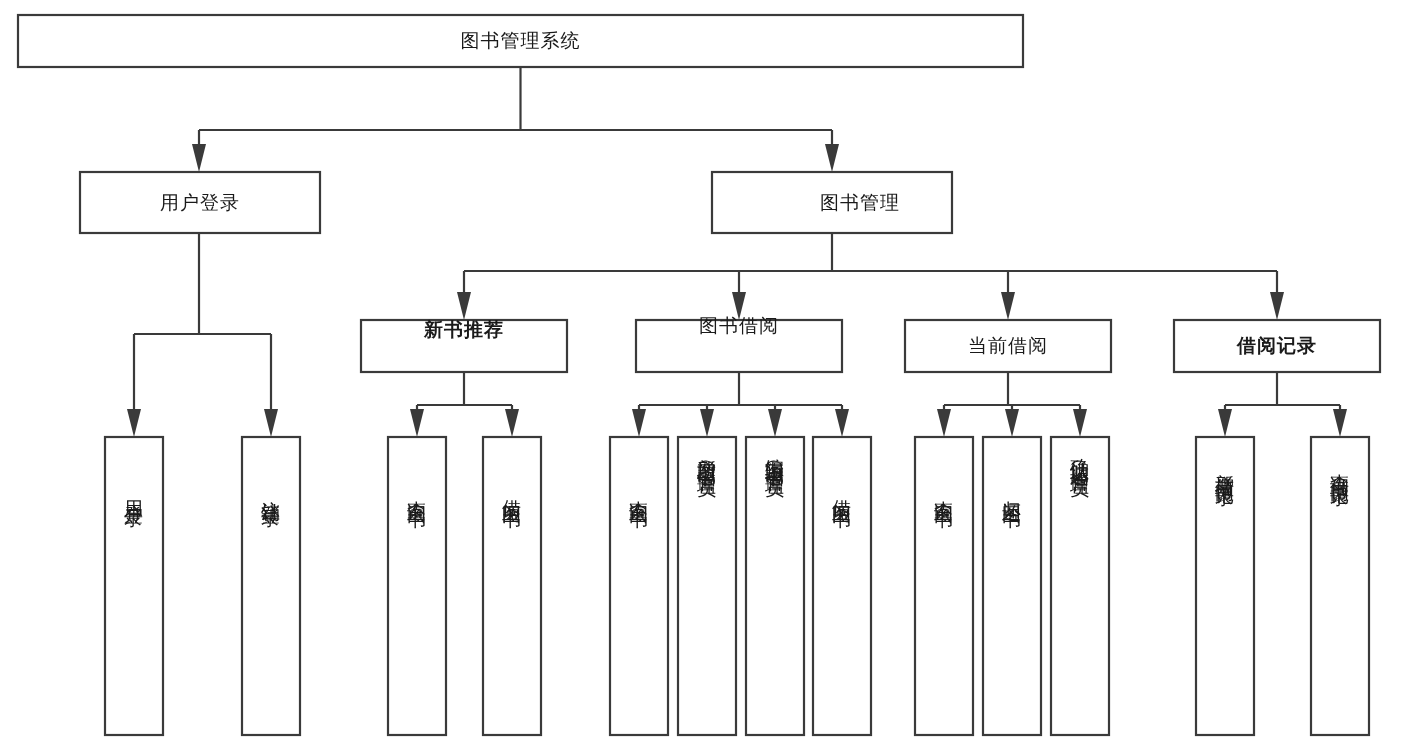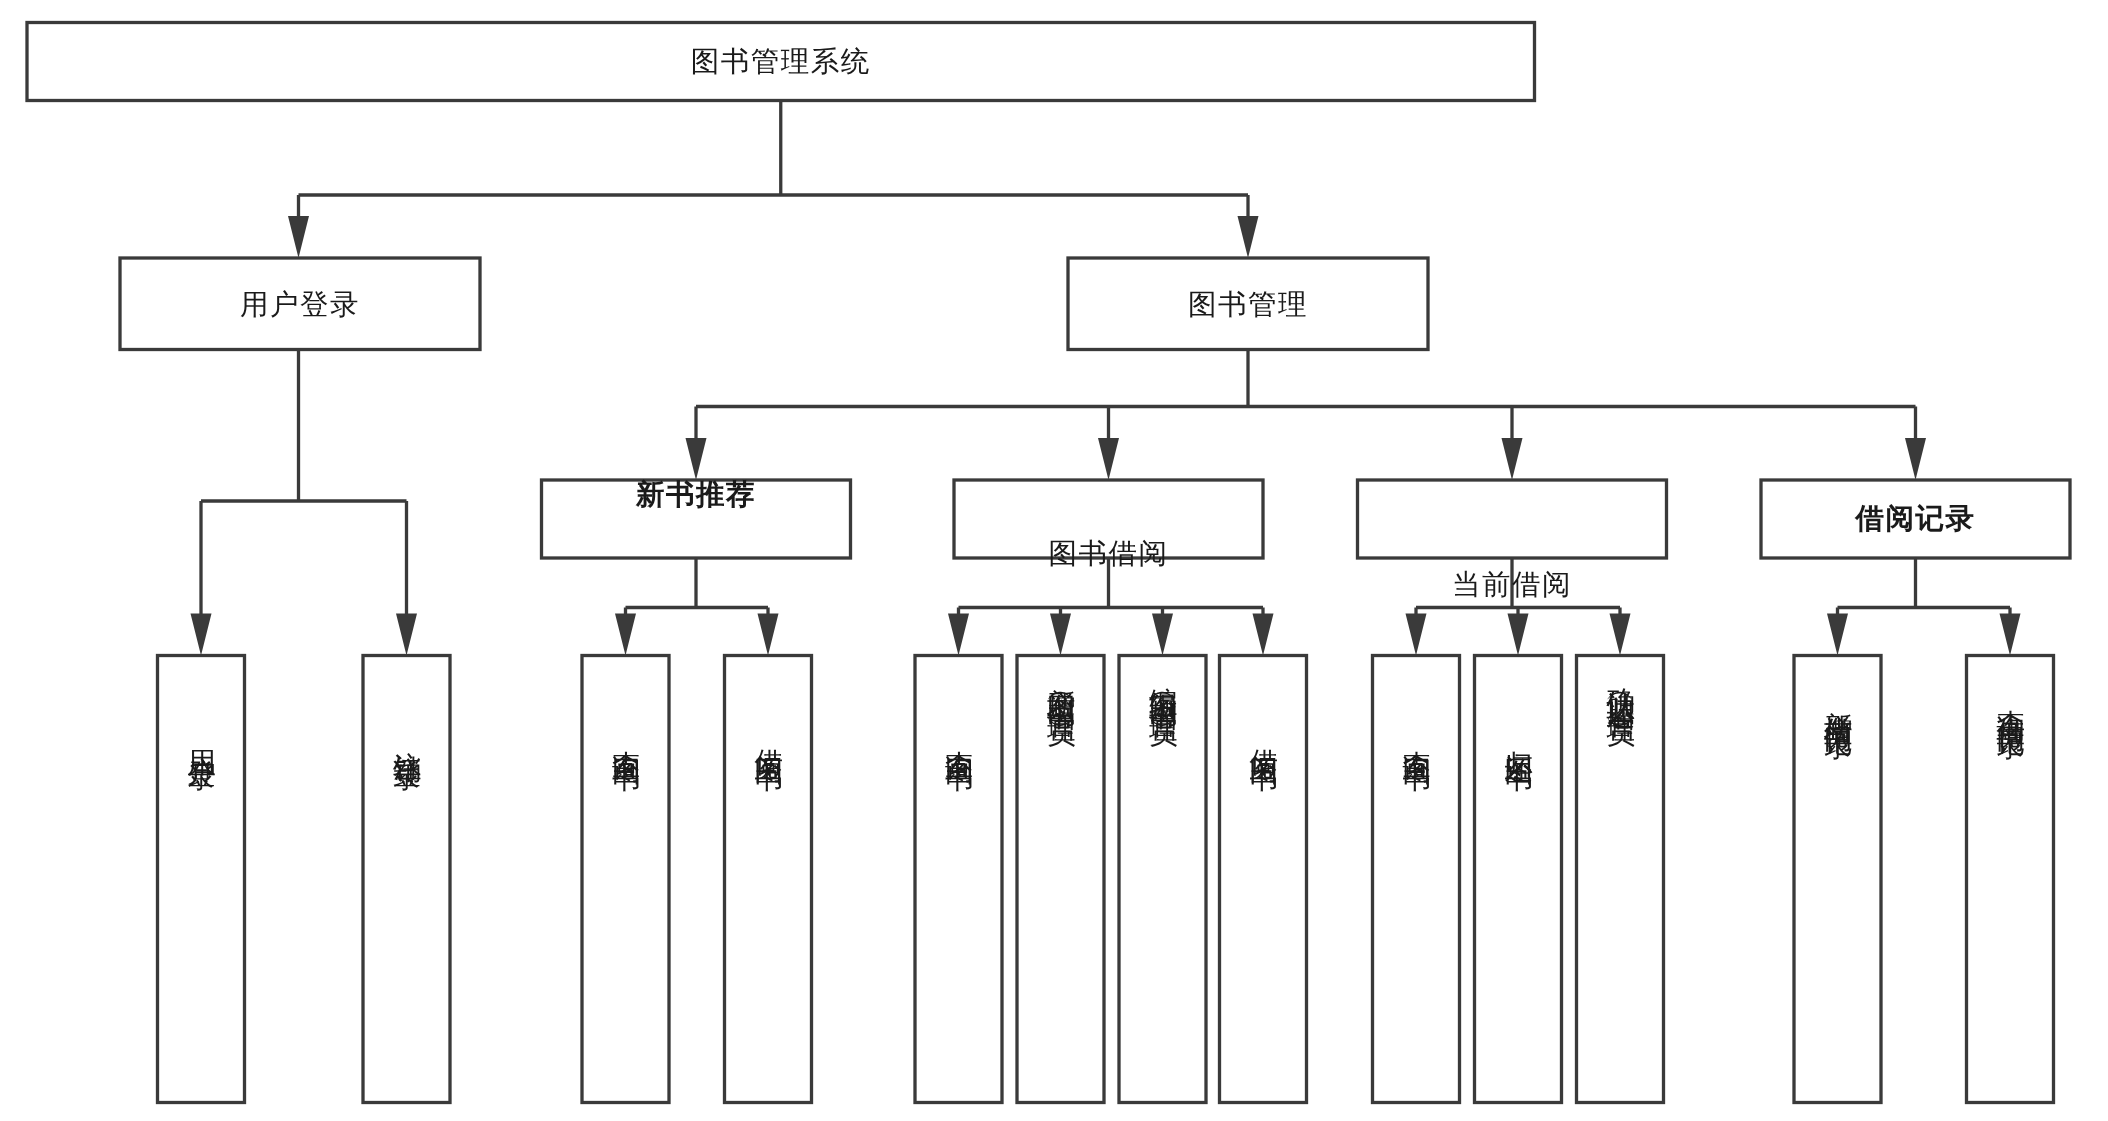--- a/index.html
+++ b/index.html
@@ -199,33 +199,33 @@
   </svg>
 
   <div class="hnode-label-wrap" style="left:18px; top:15px; width:1005px; height:52px;">
     <span class="hnode-label-text">图书管理系统</span>
   </div>
 
   <div class="hnode-label-wrap" style="left:80px; top:172px; width:240px; height:61px;">
     <span class="hnode-label-text">用户登录</span>
   </div>
 
-  <div class="hnode-label-wrap" style="left:712px; top:172px; width:240px; height:61px;">
+  <div class="hnode-label-wrap" style="left:712px; top:172px; width:240px; height:61px;padding-left:28px;">
     <span class="hnode-label-text">图书管理</span>
   </div>
 
   <div class="hnode-label-wrap" style="left:361px; top:304px; width:206px; height:52px;font-weight:bold;">
     <span class="hnode-label-text">新书推荐</span>
   </div>
 
-  <div class="hnode-label-wrap" style="left:636px; top:330px; width:206px; height:52px;align-items:flex-end;">
+  <div class="hnode-label-wrap" style="left:636px; top:300px; width:206px; height:52px;">
     <span class="hnode-label-text">图书借阅</span>
   </div>
 
-  <div class="hnode-label-wrap" style="left:905px; top:320px; width:206px; height:52px;margin-top:44px;">
+  <div class="hnode-label-wrap" style="left:905px; top:320px; width:206px; height:52px;">
     <span class="hnode-label-text">当前借阅</span>
   </div>
 
   <div class="hnode-label-wrap" style="left:1174px; top:320px; width:206px; height:52px;font-weight:bold;">
     <span class="hnode-label-text">借阅记录</span>
   </div>
 
   <div class="leaf-label-wrap" style="left:105px; top:485px; width:58px; height:250px;">
     <span class="leaf-label-text">用户登录</span>
   </div>

